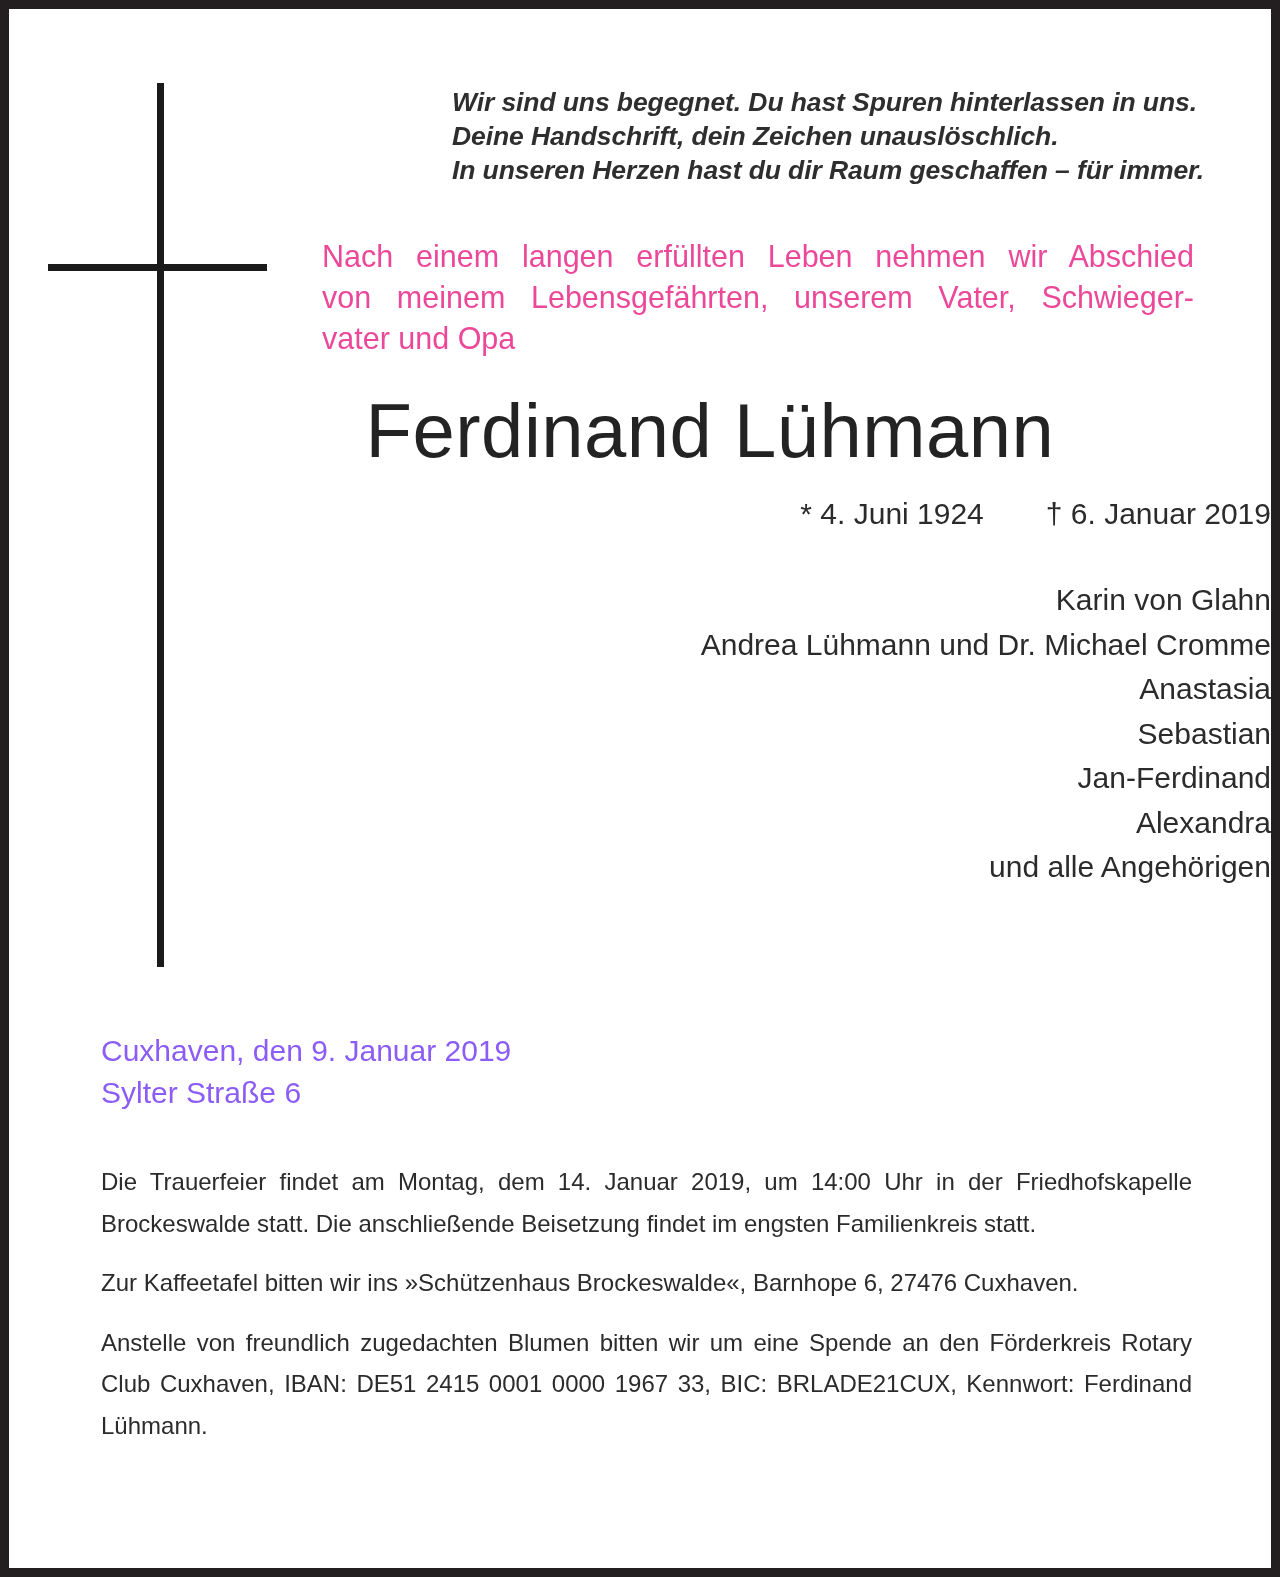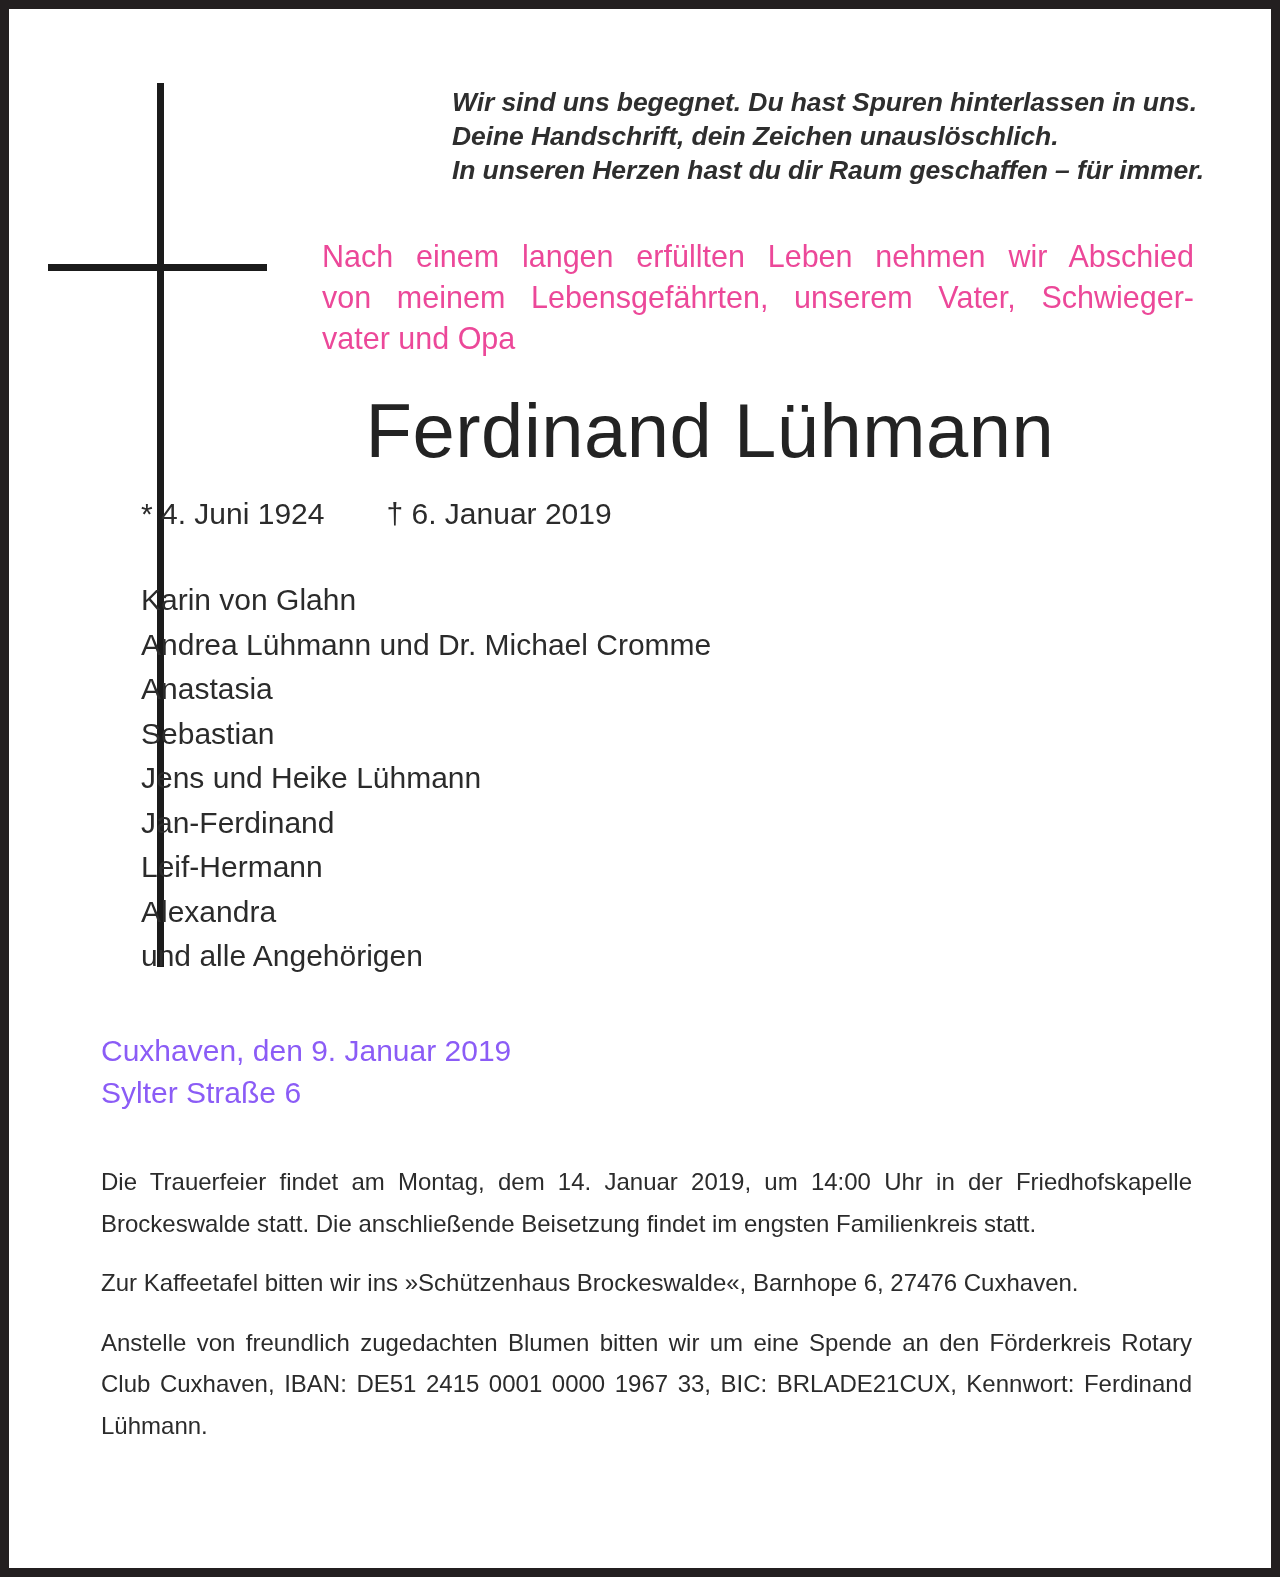--- a/index.html
+++ b/index.html
@@ -93,35 +93,35 @@
     padding-left: 132px;
     margin-left: 8px;
   }
 
   
   .dates {
     position: absolute;
     left: 0;
     right: 0;
     top: 485px;
-    text-align: left;
+    text-align: right;
     font-size: 30px;
     line-height: 40px;
     color: #2b2b2b;
     padding-left: 132px;
   }
   .dates .birth { margin-right: 62px; }
 
   
   .survivors {
     position: absolute;
     left: 0;
     right: 0;
     top: 569px;
-    text-align: left;
+    text-align: right;
     padding-left: 132px;
   }
   .survivors .sname {
     display: block;
     font-size: 30px;
     line-height: 44.5px;
     color: #2b2b2b;
   }
 
   
@@ -177,23 +177,21 @@
 
     <div class="dates">
       <span class="birth">* 4. Juni 1924</span><span class="death">† 6. Januar 2019</span>
     </div>
 
     <div class="survivors">
       <span class="sname">Karin von Glahn</span>
       <span class="sname">Andrea Lühmann und Dr. Michael Cromme</span>
       <span class="sname">Anastasia</span>
       <span class="sname">Sebastian</span>
-      <span class="sname">Jens und Heike Lühmann</span>
       <span class="sname">Jan-Ferdinand</span>
-      <span class="sname">Leif-Hermann</span>
       <span class="sname">Alexandra</span>
       <span class="sname">und alle Angehörigen</span>
     </div>
 
     <div class="placedate">
       <span>Cuxhaven, den 9. Januar 2019</span>
       <span>Sylter Straße 6</span>
     </div>
 
     <div class="notices">

